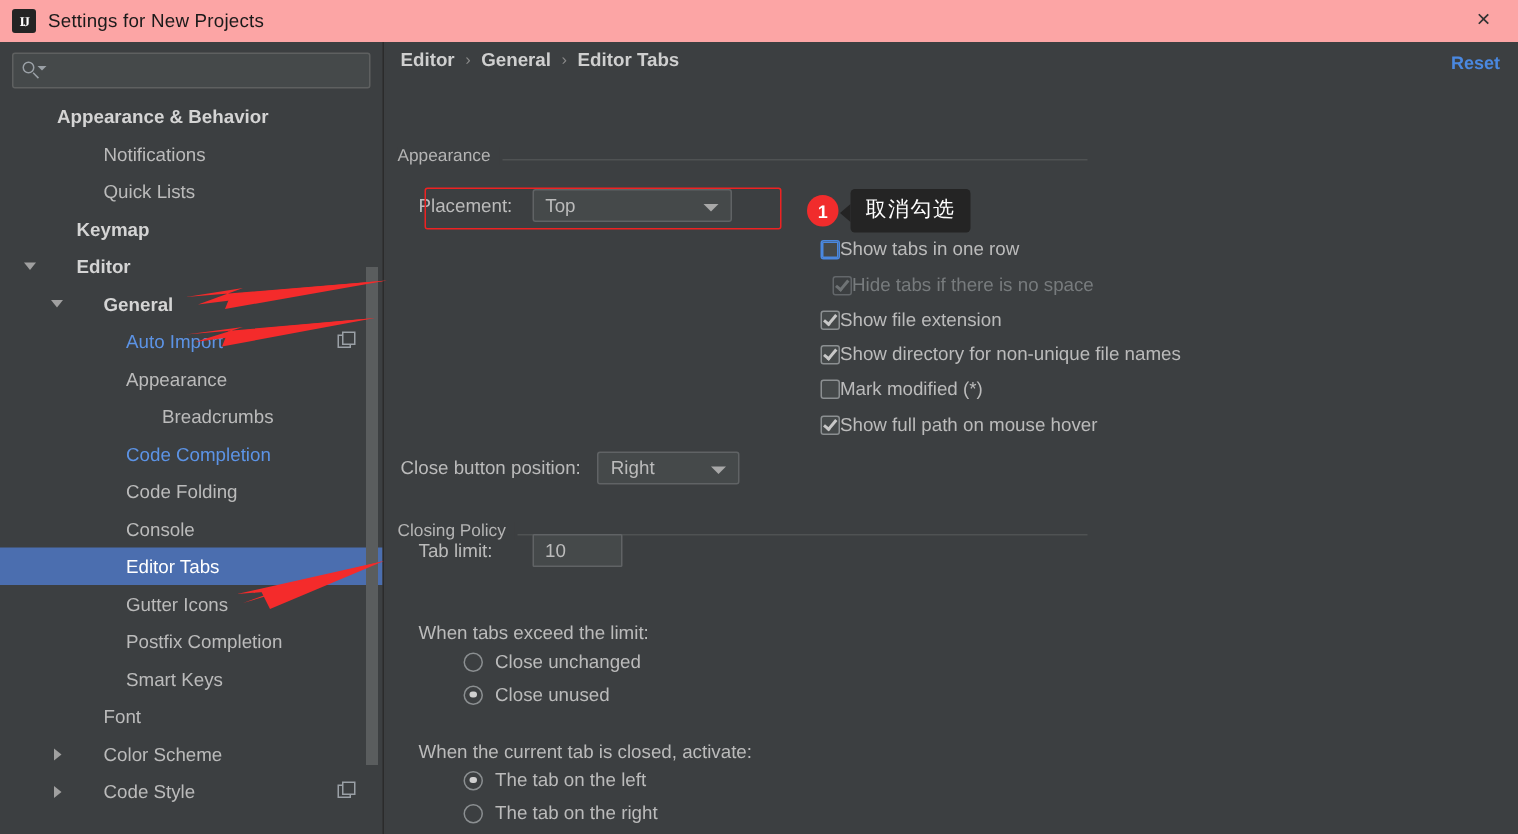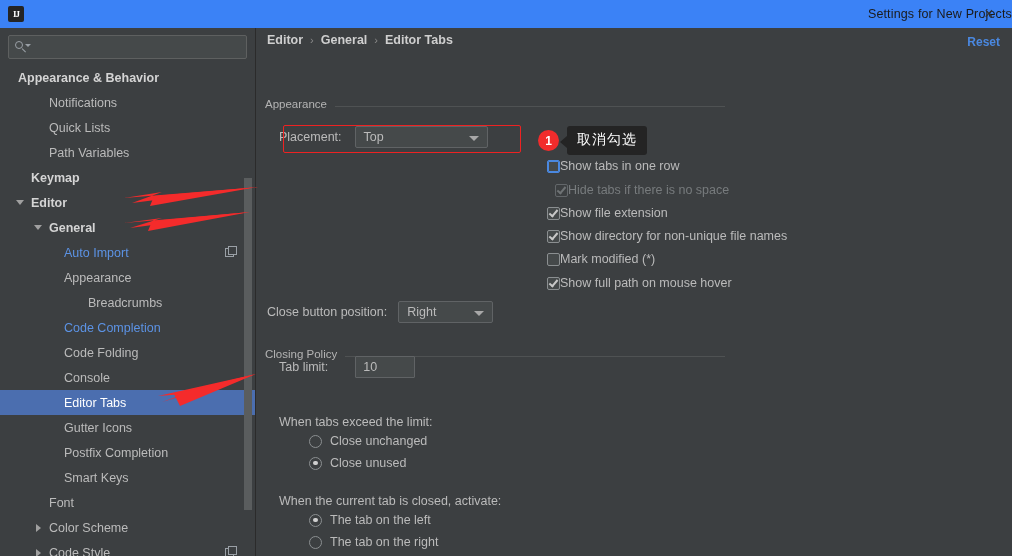--- a/index.html
+++ b/index.html
@@ -7,22 +7,22 @@
     width: 1012px; height: 556px;
     overflow: hidden;
     font-family: "Liberation Sans", sans-serif;
     background: #3c3f41;
   }
   #app { position: relative; width: 1012px; height: 556px; }
 
   
   .titlebar {
     position: absolute; left: 0; top: 0; width: 1012px; height: 28px;
-    background: #3b82f6;
-    display: flex; align-items: center; justify-content: space-between;
+    background: #fca5a5;
+    display: flex; align-items: center;
   }
   .titlebar .app-icon {
     width: 16px; height: 16px; margin-left: 8px; margin-right: 8px;
     background: #242424; border-radius: 2px;
     display: flex; align-items: center; justify-content: center;
     color: #ffffff; font-size: 9px; font-weight: bold;
     font-family: "Liberation Serif", serif; letter-spacing: -1px;
   }
   .titlebar .title-text {
     color: #1a1a1a; font-size: 12.5px; letter-spacing: .15px;
@@ -61,21 +61,21 @@
   }
   .search-input {
     flex: 1; background: transparent; border: none; outline: none;
     color: #bbbbbb; font-size: 12px; font-family: "Liberation Sans", sans-serif;
     padding-left: 4px;
   }
 
   .tree { position: relative; }
   .tree-item {
     position: relative; height: 25px; display: flex; align-items: center;
-    color: #bbbbbb; font-size: 12.5px; white-space: nowrap;
+    color: #bbbbbb; font-size: 12.5px; white-space: nowrap; padding-left: 20px;
   }
   .tree-item.bold { font-weight: bold; color: #d4d4d4; }
   .tree-item.blue { color: #5c93e5; }
   .tree-item.selected { background: #4b6eaf; color: #ffffff; }
   .tree-item .twisty {
     position: absolute; width: 12px; height: 12px;
     display: flex; align-items: center; justify-content: center;
   }
   .tw-down {
     width: 0; height: 0;
@@ -237,23 +237,20 @@
     <div class="tree" id="tree">
         <div class="tree-item bold">
           <span class="lbl" style="margin-left: 18px;">Appearance &amp; Behavior</span>
         </div>
         <div class="tree-item">
           <span class="lbl" style="margin-left: 49px;">Notifications</span>
         </div>
         <div class="tree-item">
           <span class="lbl" style="margin-left: 49px;">Quick Lists</span>
         </div>
-        <div class="tree-item">
-          <span class="lbl" style="margin-left: 49px;">Path Variables</span>
-        </div>
         <div class="tree-item bold">
           <span class="lbl" style="margin-left: 31px;">Keymap</span>
         </div>
         <div class="tree-item bold">
           <span class="twisty" style="left: 14px;">
             <span class="tw-down"></span>
           </span>
           <span class="lbl" style="margin-left: 31px;">Editor</span>
         </div>
         <div class="tree-item bold">

